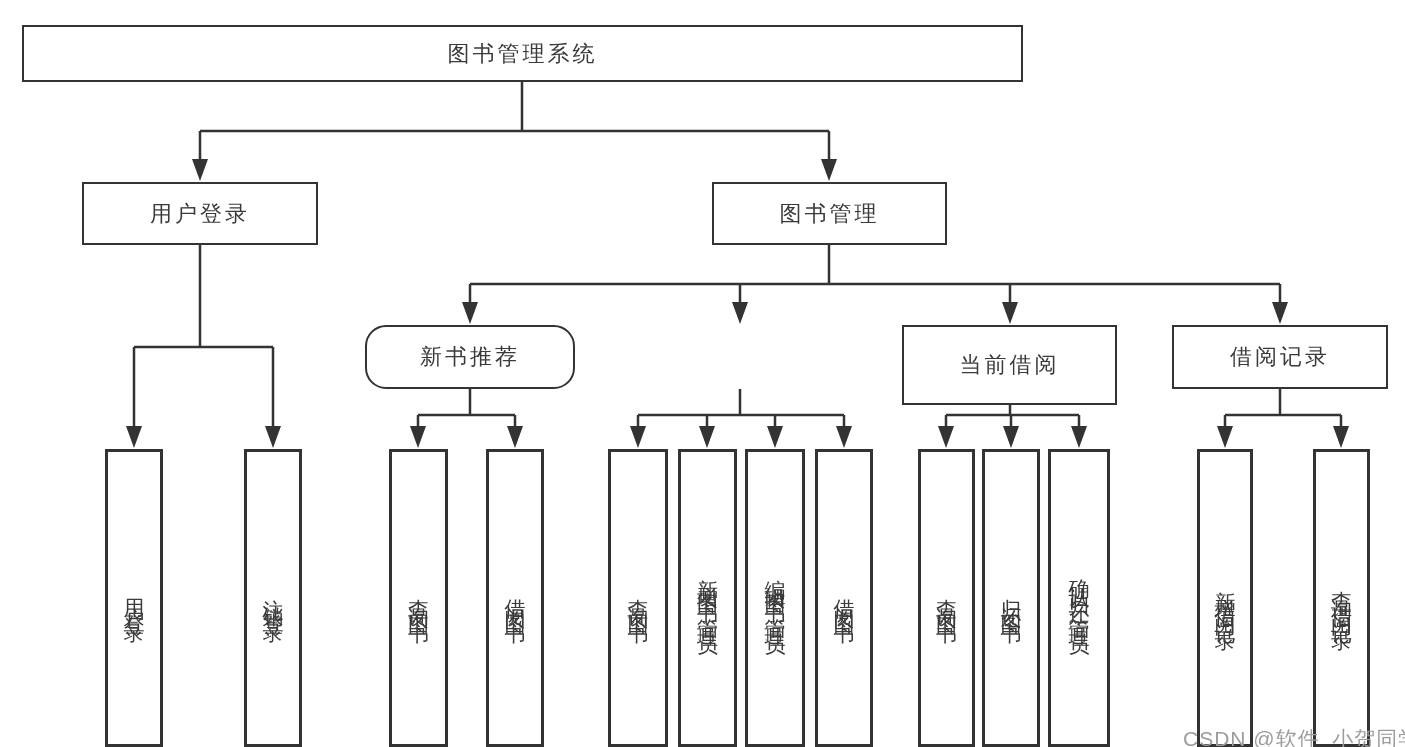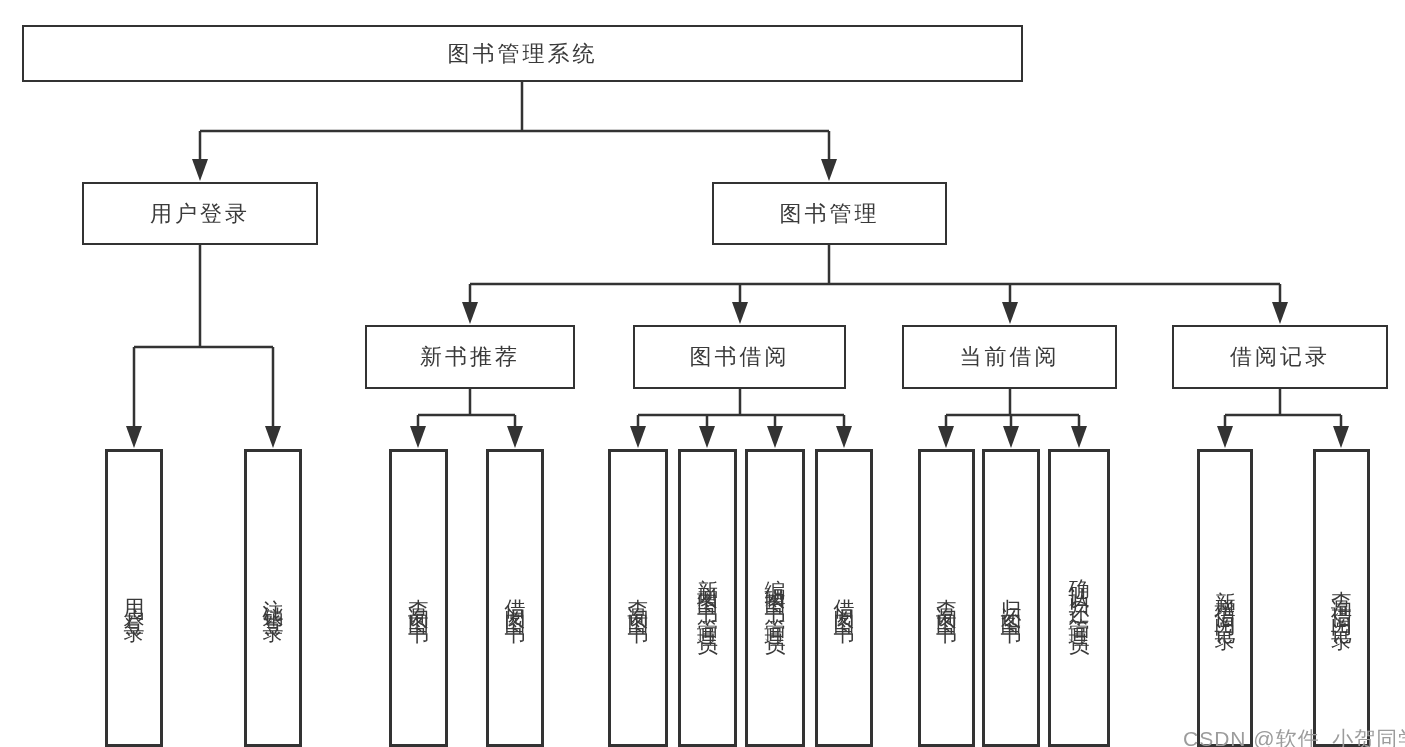--- a/index.html
+++ b/index.html
@@ -96,23 +96,22 @@
     <use href="#arrowhead" x="1079" y="436"></use>
     <use href="#arrowhead" x="1225" y="436"></use>
     <use href="#arrowhead" x="1341" y="436"></use>
   </svg>
 
   <div class="node" style="left:22px; top:13px; width:1001px; height:57px;">图书管理系统</div>
 
   <div class="node" style="left:82px; top:170px; width:236px; height:63px;">用户登录</div>
   <div class="node" style="left:712px; top:170px; width:235px; height:63px;font-family:Liberation Mono, monospace;">图书管理</div>
 
-  <div class="node" style="left:365px; top:313px; width:210px; height:64px;">新书推荐</div>
-  <div class="node" style="left:633px; top:313px; width:213px; height:64px;">图书借阅</div>
-  <div class="node" style="left:902px; top:313px; width:215px; height:64px;">当前借阅</div>
+  <div class="node" style="left:365px; top:313px; width:210px; height:64px;border-radius:21px;">新书推荐</div>
+  <div class="node" style="left:902px; top:313px; width:215px; height:80px;">当前借阅</div>
   <div class="node" style="left:1172px; top:313px; width:216px; height:64px;">借阅记录</div>
 
   <div class="node leaf" style="left:105px; width:58px;">用户登录</div>
   <div class="node leaf" style="left:244px; width:58px;">注销登录</div>
 
   <div class="node leaf" style="left:389px; width:59px;">查询图书</div>
   <div class="node leaf" style="left:486px; width:58px;">借阅图书</div>
 
   <div class="node leaf" style="left:608px; width:60px;">查询图书</div>
   <div class="node leaf" style="left:678px; width:59px;">新增图书（管理员）</div>

